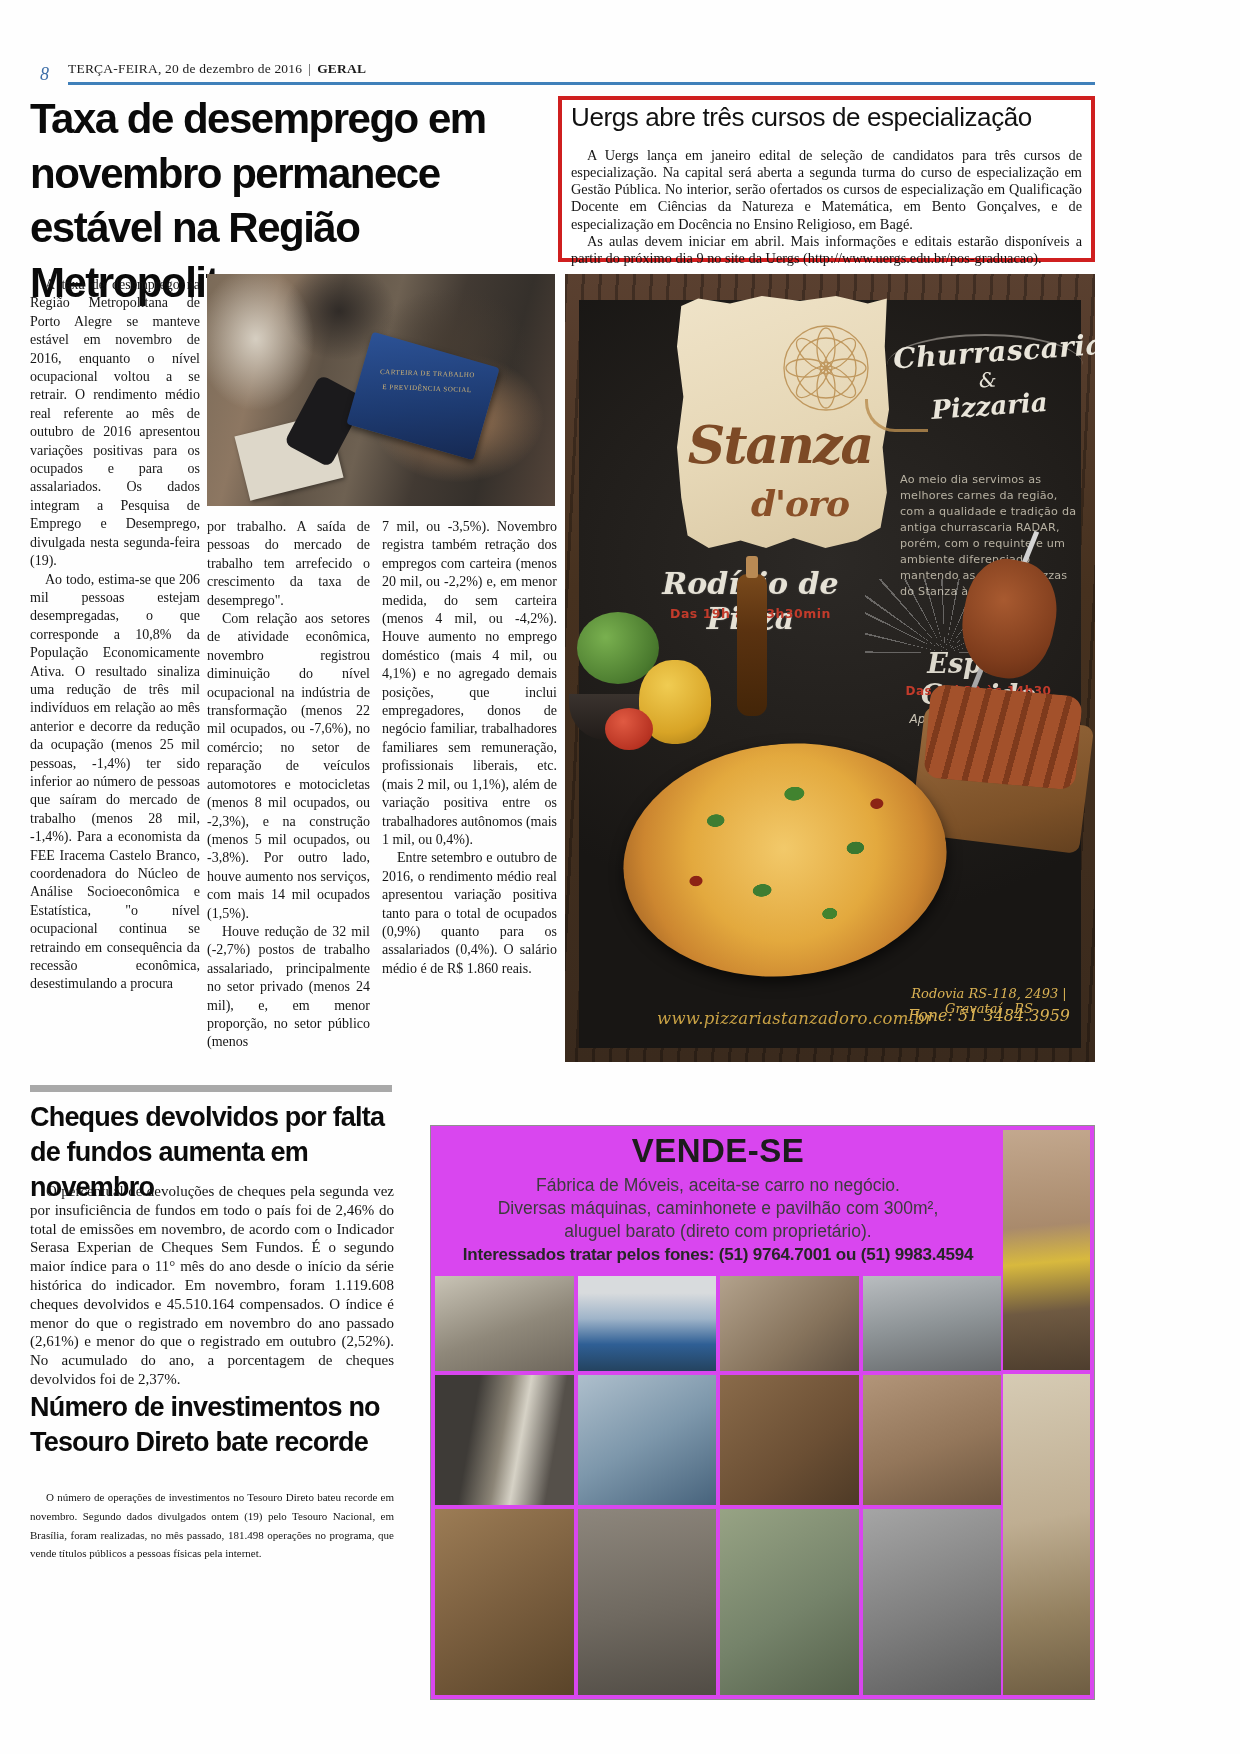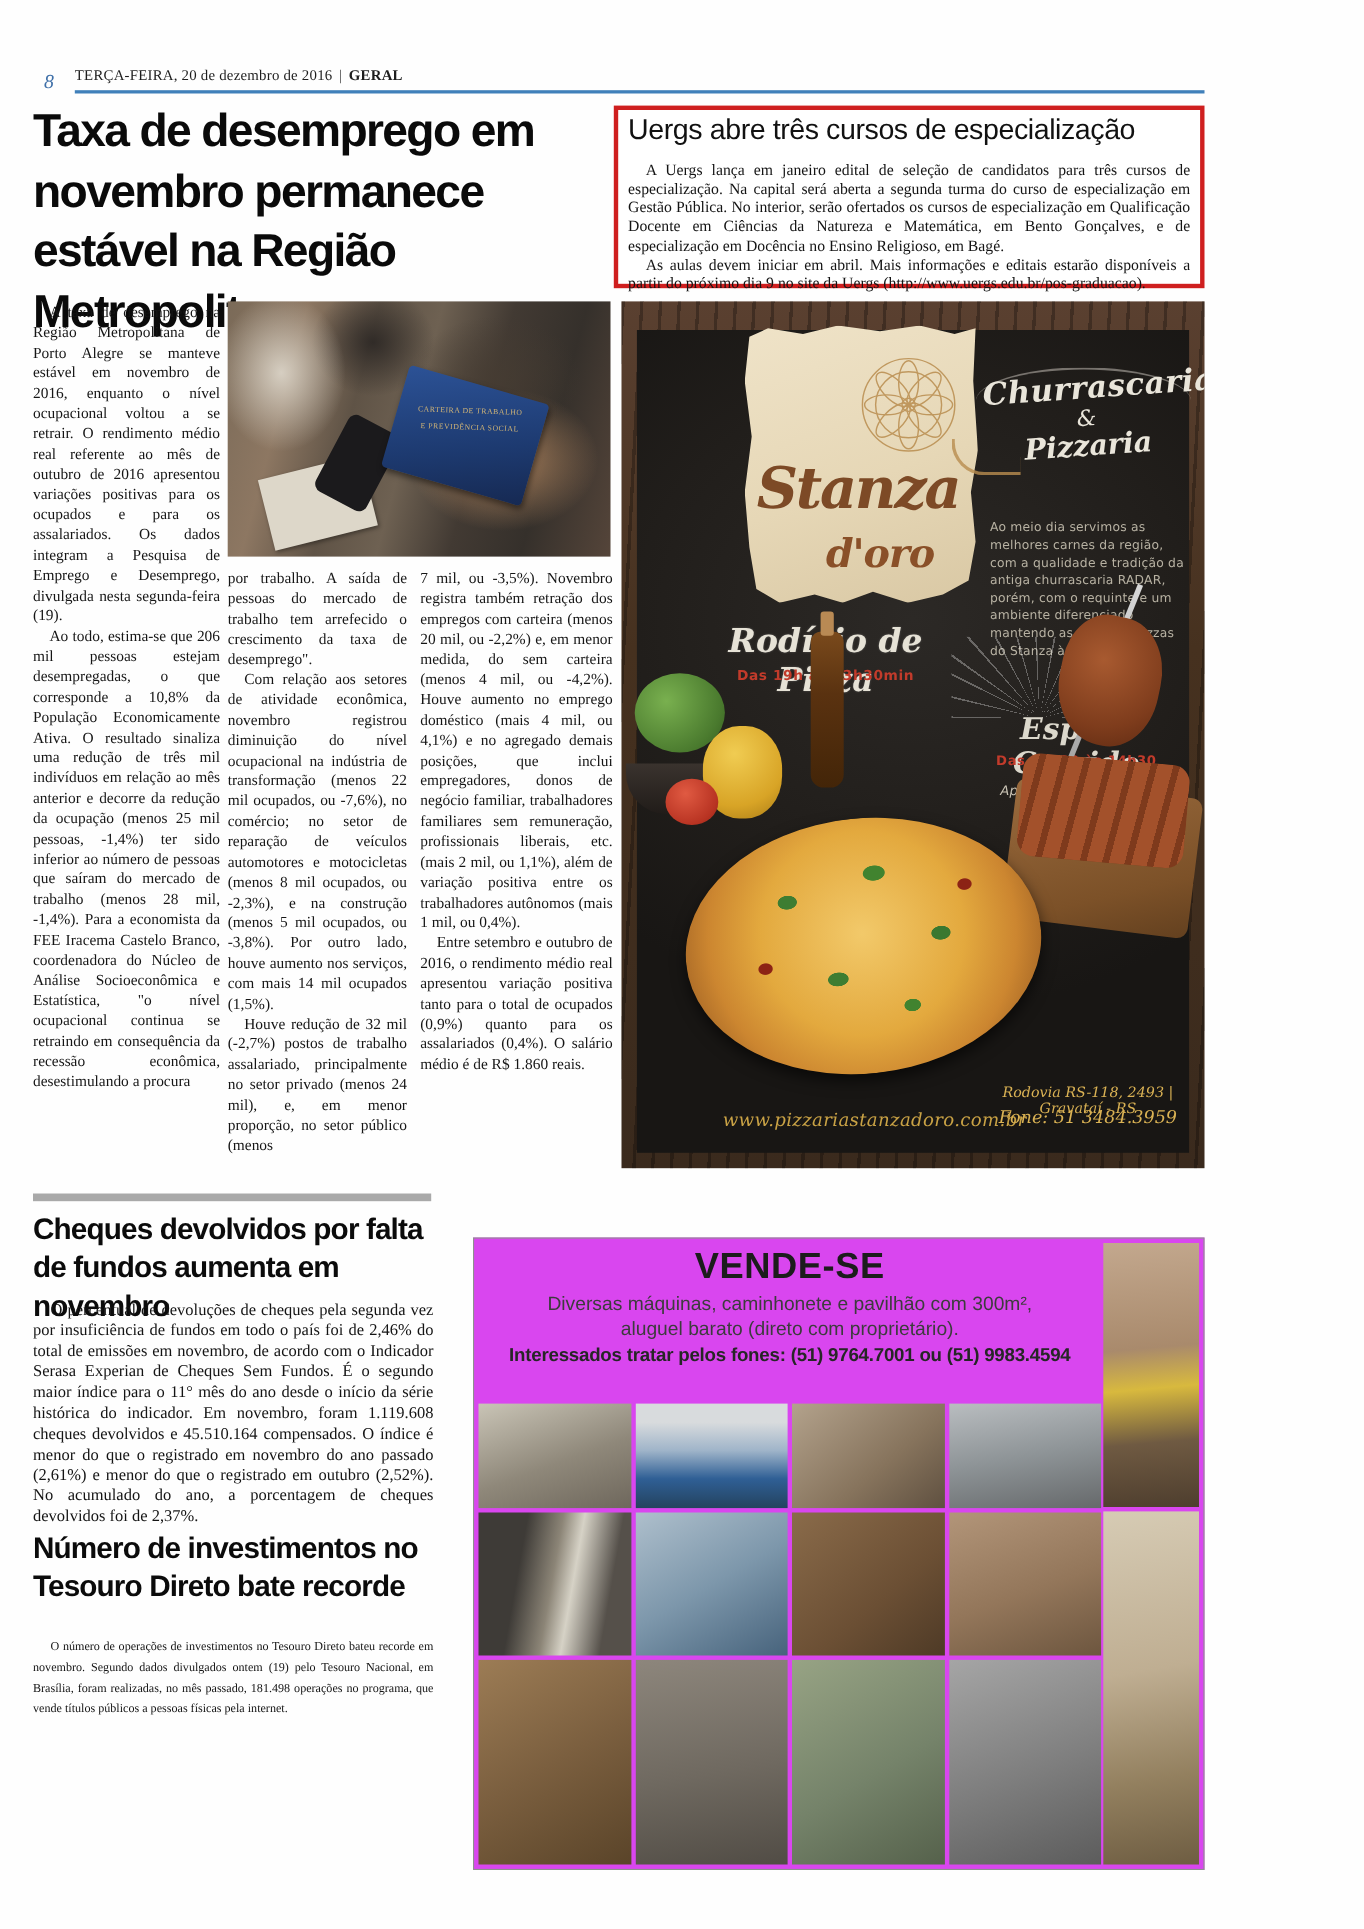--- a/index.html
+++ b/index.html
@@ -275,20 +275,21 @@
     <p>O percentual de devoluções de cheques pela segunda vez por insuficiência de fundos em todo o país foi de 2,46% do total de emissões em novembro, de acordo com o Indicador Serasa Experian de Cheques Sem Fundos. É o segundo maior índice para o 11° mês do ano desde o início da série histórica do indicador. Em novembro, foram 1.119.608 cheques devolvidos e 45.510.164 compensados. O índice é menor do que o registrado em novembro do ano passado (2,61%) e menor do que o registrado em outubro (2,52%). No acumulado do ano, a porcentagem de cheques devolvidos foi de 2,37%.</p>
   </div>
   <div class="sub-headline tesouro-h">Número de investimentos no Tesouro Direto bate recorde</div>
   <div class="tesouro-b">
     <p>O número de operações de investimentos no Tesouro Direto bateu recorde em novembro. Segundo dados divulgados ontem (19) pelo Tesouro Nacional, em Brasília, foram realizadas, no mês passado, 181.498 operações no programa, que vende títulos públicos a pessoas físicas pela internet.</p>
   </div>
 
   <div class="vende">
     <div class="vende-text">
       <div class="vende-title">VENDE-SE</div>
+      <div class="vende-line">Fábrica de Móveis, aceita-se carro no negócio.</div>
       <div class="vende-line">Diversas máquinas, caminhonete e pavilhão com 300m²,</div>
       <div class="vende-line">aluguel barato (direto com proprietário).</div>
       <div class="vende-phones">Interessados tratar pelos fones: (51) 9764.7001 ou (51) 9983.4594</div>
     </div>
     <div class="vgrid">
       <div class="vp"></div>
       <div class="vp"></div>
       <div class="vp"></div>
       <div class="vp"></div>
       <div class="vp"></div>

